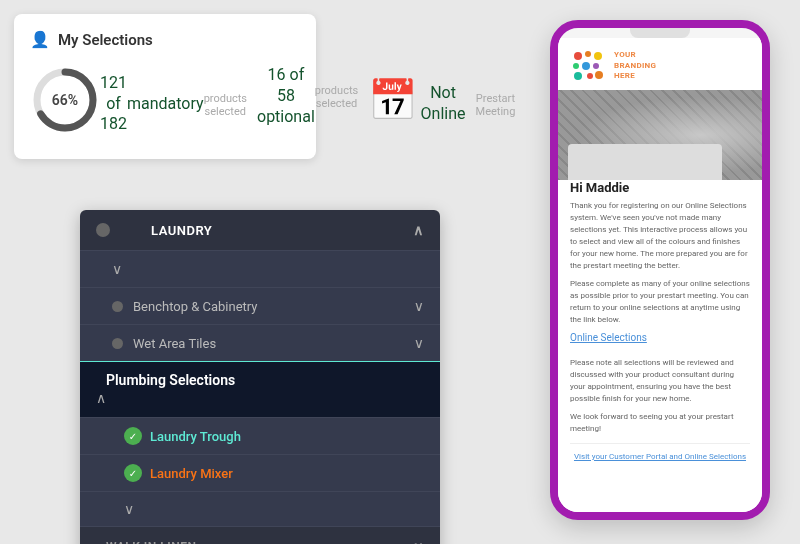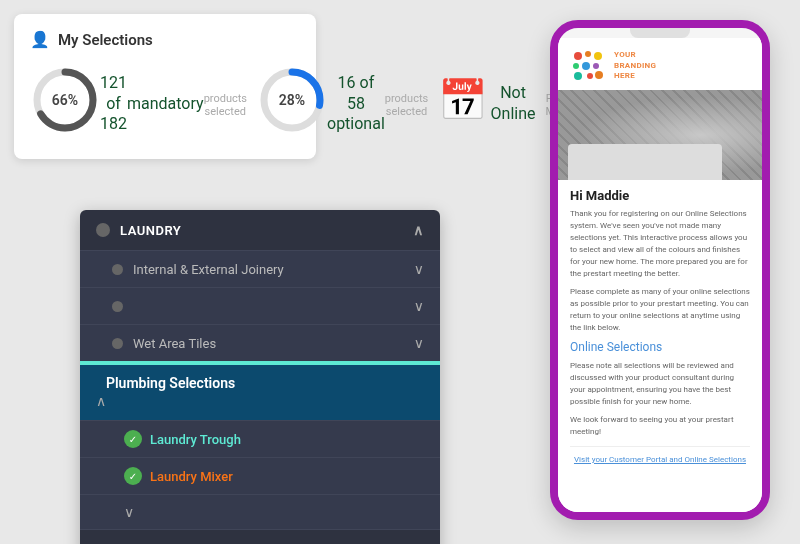--- a/index.html
+++ b/index.html
@@ -114,20 +114,21 @@
       width: 14px;
       height: 14px;
       border-radius: 50%;
       background: #666;
       margin-right: 10px;
       flex-shrink: 0;
     }
     .menu-section-header .header-left {
       display: flex;
       align-items: center;
+      gap: 31px;
     }
     .menu-chevron {
       color: #aaa;
       font-size: 14px;
     }
     .menu-item {
       display: flex;
       align-items: center;
       justify-content: space-between;
       padding: 10px 16px 10px 32px;
@@ -142,25 +143,25 @@
       gap: 10px;
     }
     .menu-item .small-circle {
       width: 11px;
       height: 11px;
       border-radius: 50%;
       background: #666;
       flex-shrink: 0;
     }
     .menu-item-active {
-      background: #0c4a6e;
+      background: #0f172a;
       color: #fff;
       font-weight: 500;
       padding: 10px 16px;
-      border-top: 4px solid #5eead4;
+      border-top: 1px solid #5eead4;
     }
     .menu-item-active .item-left {
       display: flex;
       align-items: center;
       gap: 10px;
     }
     .green-check {
       width: 18px;
       height: 18px;
       border-radius: 50%;
@@ -273,40 +274,41 @@
       content: '';
       position: absolute;
       bottom: 0;
       left: 10px;
       right: 40px;
       height: 40%;
       background: #ddd;
       border-radius: 4px 4px 0 0;
     }
     .phone-body {
-      padding: 8px 12px;
+      padding: 0 12px;
       flex: 1;
     }
     .phone-hi {
       font-size: 13px;
       font-weight: 700;
       color: #222;
       margin-bottom: 5px;
     }
     .phone-text {
       font-size: 8px;
       color: #666;
       line-height: 1.5;
       margin-bottom: 6px;
     }
     .phone-link {
-      font-size: 12px;
+      font-size: 10px;
       color: #4a90d9;
+      text-decoration: underline;
       display: block;
-      margin-bottom: 6px;
+      margin-bottom: 14px;
     }
     .phone-divider {
       height: 1px;
       background: #eee;
       margin: 8px 0;
     }
     .phone-cta-link {
       font-size: 8px;
       color: #4a90d9;
       text-decoration: underline;
@@ -332,27 +334,20 @@
           <circle cx="35" cy="35" r="28" fill="none" stroke="#555" stroke-width="7" stroke-dasharray="117.3 175.9" stroke-linecap="round"></circle>
         </svg>
         <div class="donut-pct">66%</div>
       </div>
       <div class="stat-main">121 of 182</div>
       <div class="stat-main">mandatory</div>
       <div class="stat-sub">products selected</div>
     </div>
 
     <div class="stat-item">
-      <div class="donut-container">
-        <svg viewBox="0 0 70 70">
-          <circle cx="35" cy="35" r="28" fill="none" stroke="#ddd" stroke-width="7"></circle>
-          <circle cx="35" cy="35" r="28" fill="none" stroke="#1a73e8" stroke-width="7" stroke-dasharray="49.3 175.9" stroke-linecap="round"></circle>
-        </svg>
-        <div class="donut-pct">28%</div>
-      </div>
       <div class="stat-main">16 of 58 optional</div>
       <div class="stat-sub">products selected</div>
     </div>
 
     <div class="stat-item">
       <div class="stat-calendar">📅</div>
       <div class="stat-main">Not Online</div>
       <div class="stat-sub">Prestart Meeting</div>
     </div>
   </div>
@@ -361,30 +356,27 @@
 <div class="laundry-panel">
   <div class="menu-section-header">
     <div class="header-left">
       <div class="circle-icon"></div>
       <span>LAUNDRY</span>
     </div>
     <span class="menu-chevron">∧</span>
   </div>
 
   <div class="menu-item">
-    <div class="item-left">
-      <div class="small-circle"></div>
-      <span>Internal &amp; External Joinery</span>
-    </div>
     <span class="menu-chevron">∨</span>
   </div>
 
   <div class="menu-item">
     <div class="item-left">
       <div class="small-circle"></div>
+      <span>Benchtop &amp; Cabinetry</span>
     </div>
     <span class="menu-chevron">∨</span>
   </div>
 
   <div class="menu-item">
     <div class="item-left">
       <div class="small-circle"></div>
       <span>Wet Area Tiles</span>
     </div>
     <span class="menu-chevron">∨</span>

